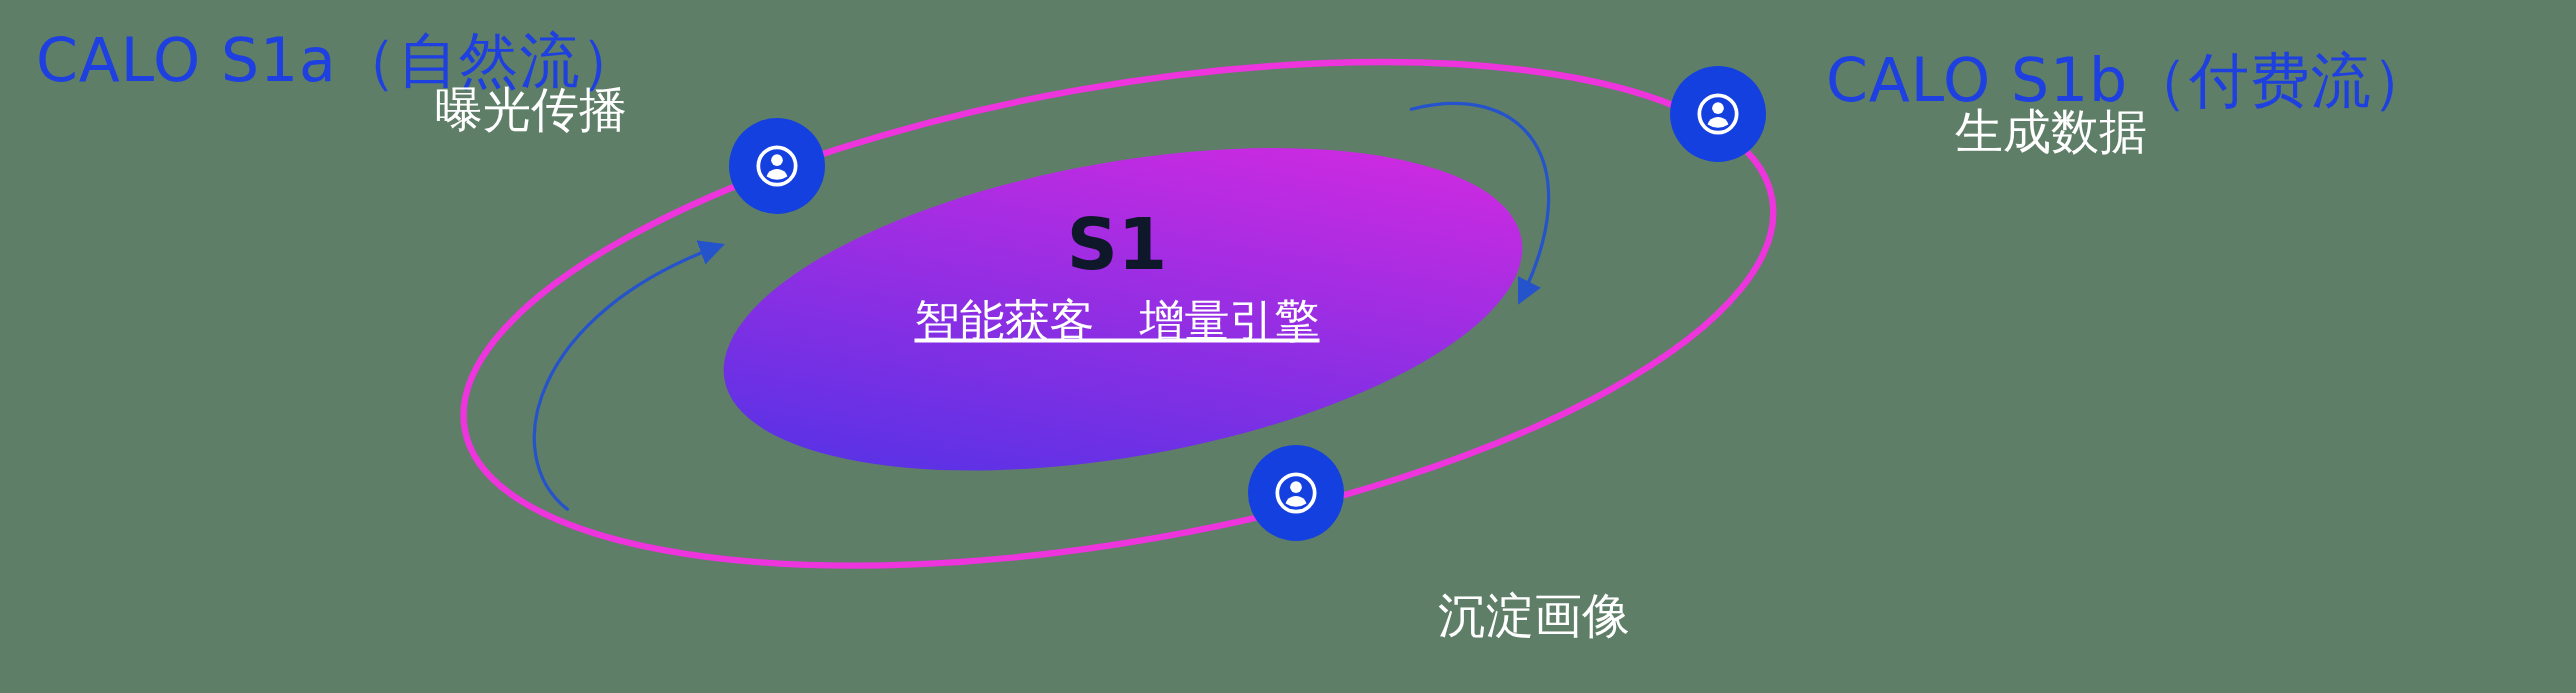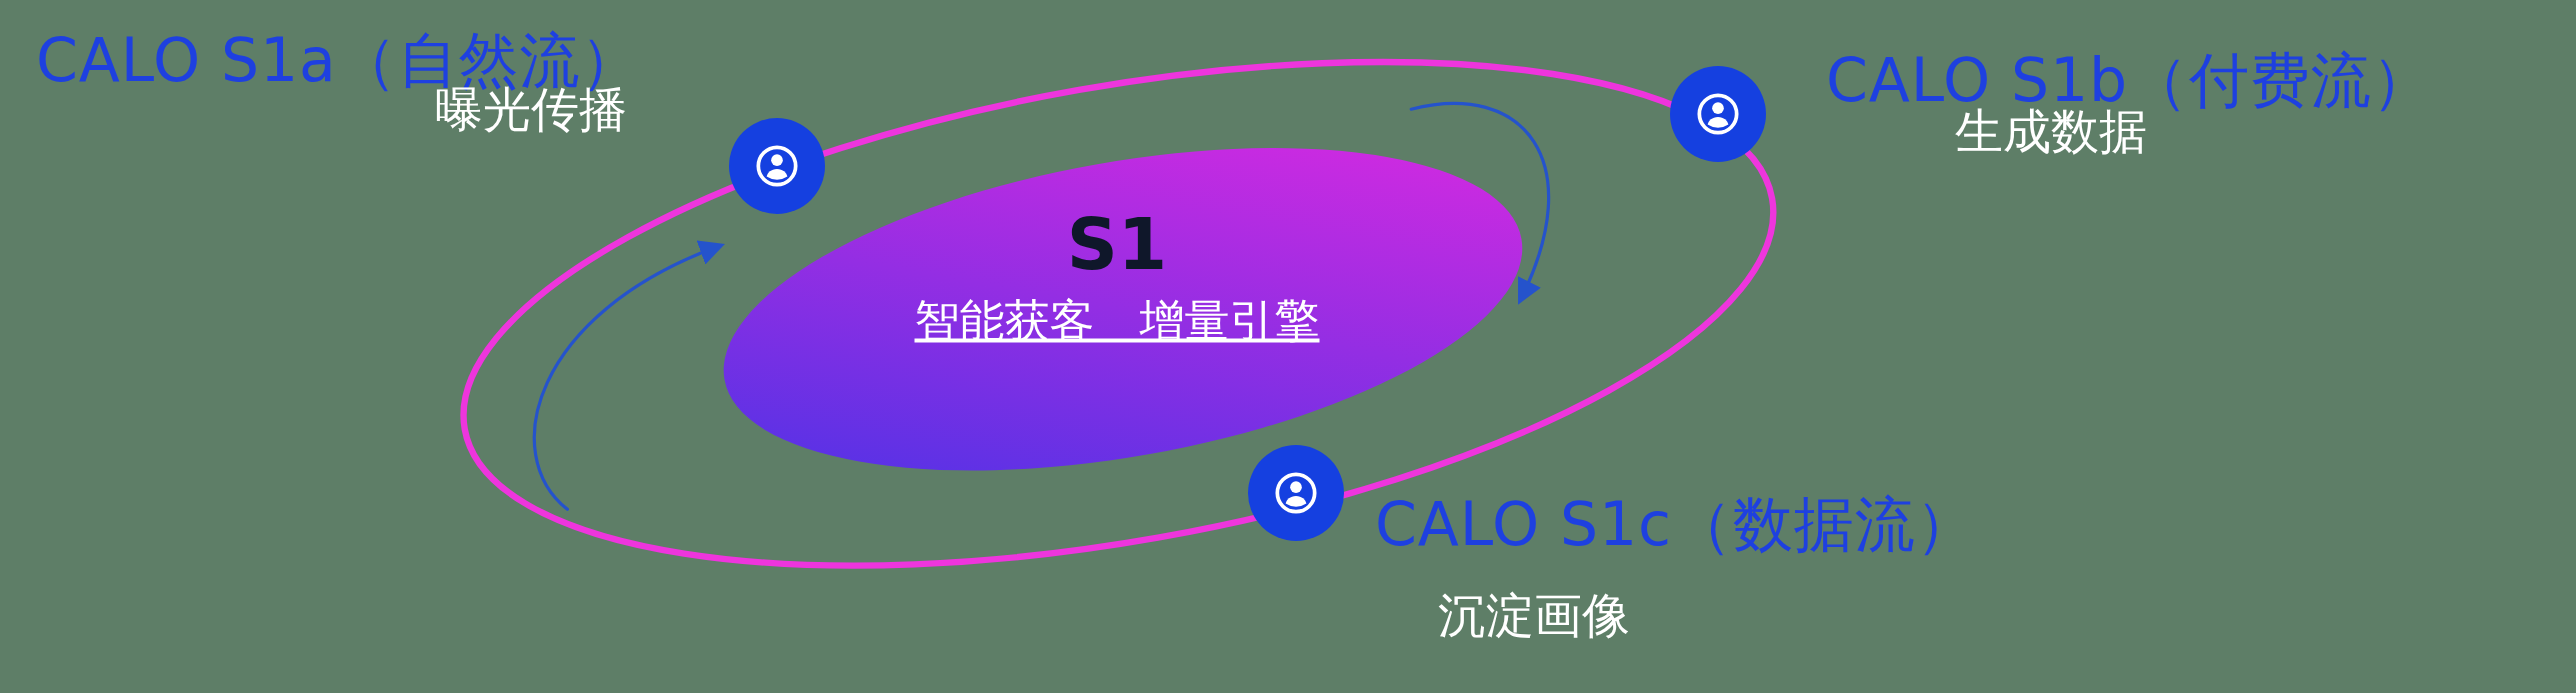--- a/index.html
+++ b/index.html
@@ -99,17 +99,16 @@
   <div class="label" style="left:1826px;top:42px">CALO S1b（付费流）</div>
   <div class="sublabel" style="left:1955px;top:107px">生成数据</div>
 
   <div class="node" style="left:1248px;top:445px">
     <svg class="user-icon" viewBox="0 0 48 48">
       <circle class="ring" cx="24" cy="24" r="16"></circle>
       <circle class="head" cx="24" cy="19" r="5"></circle>
       <path class="torso" d="M24 26.5 c-5 0 -8.2 3.2 -8.9 6.5 a16 16 0 0 0 17.8 0 c-0.7 -3.3 -3.9 -6.5 -8.9 -6.5 z"></path>
     </svg>
   </div>
-  <div class="label" style="left:1375px;top:486px">CALO S1c（数据流）</div>
   <div class="sublabel" style="left:1438px;top:591px">沉淀画像</div>
 
 </div>
 
 
 </body></html>

